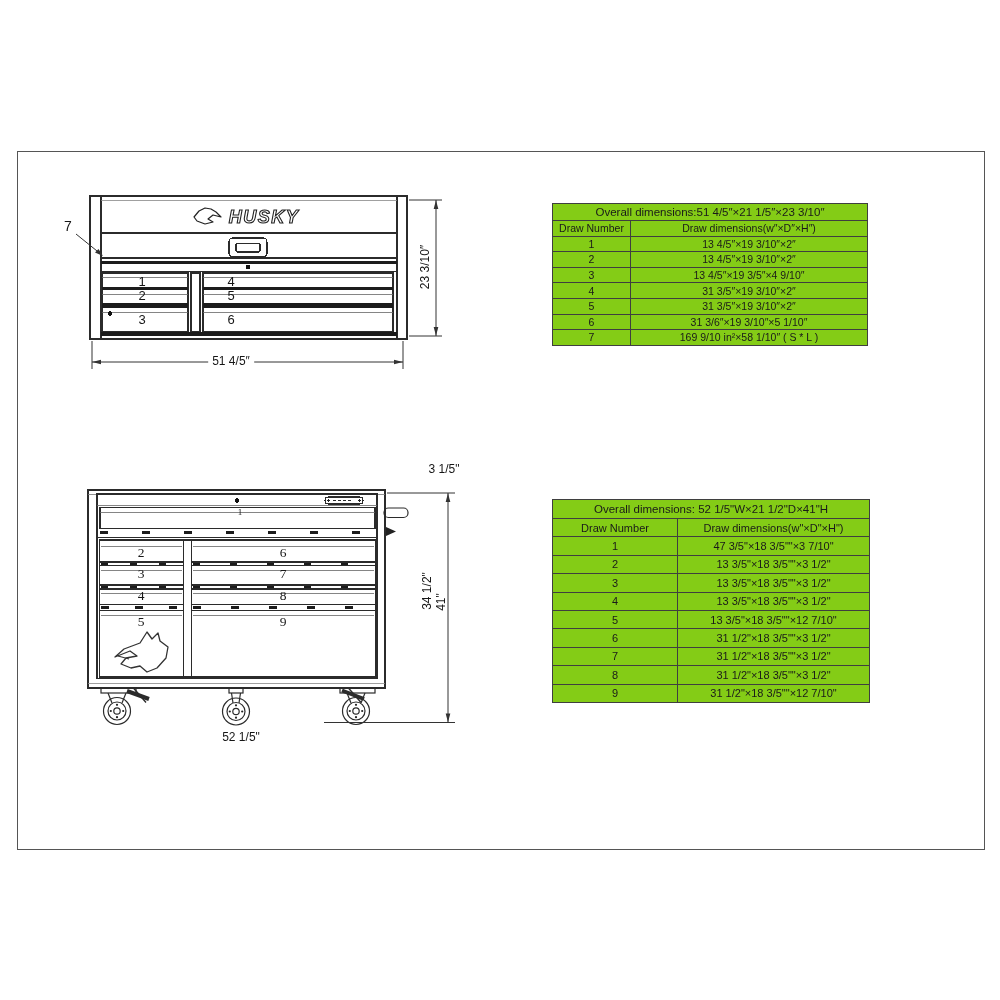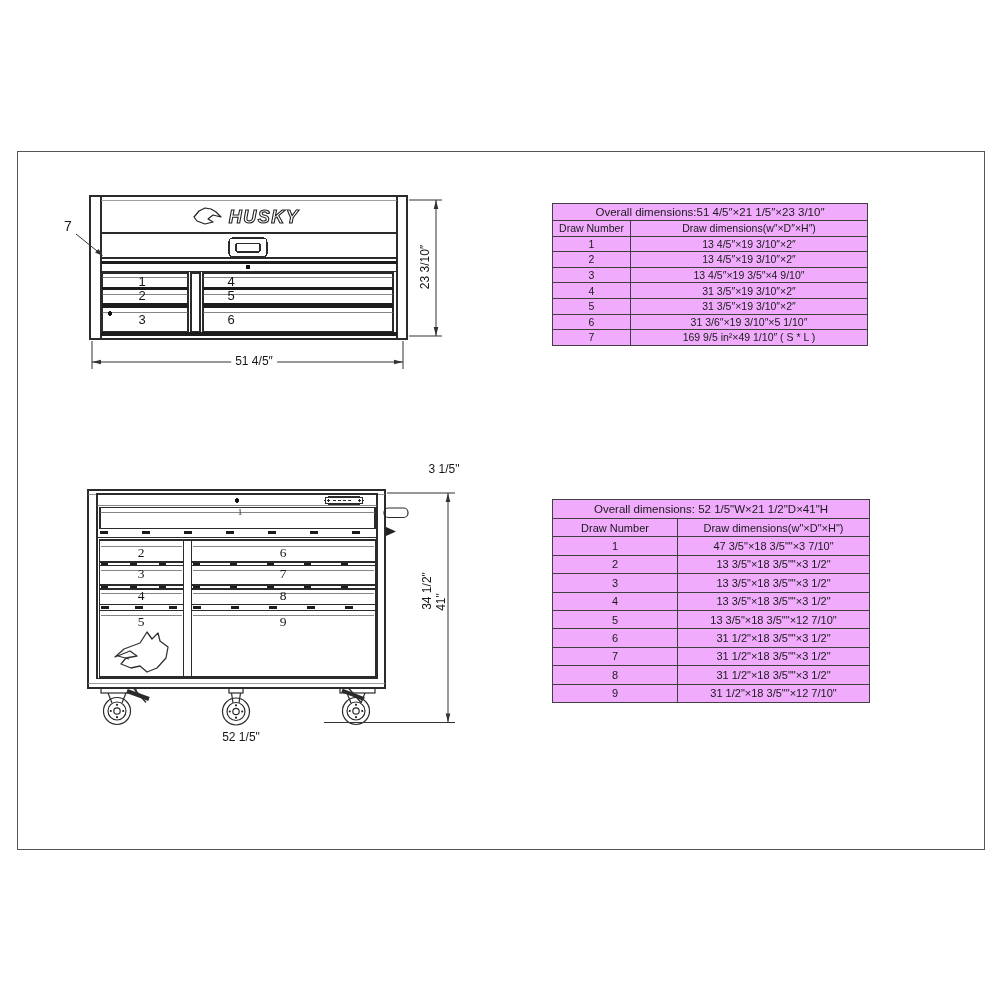--- a/index.html
+++ b/index.html
@@ -13,21 +13,21 @@
        font-family:"Liberation Sans",sans-serif;font-size:12px;line-height:1;}
   .rot{transform:translate(-50%,-50%) rotate(-90deg);}
   .serif{font-family:"Liberation Serif",serif;}
   .drawer-num{font-size:13px;}
   .cab-num{font-family:"Liberation Serif",serif;font-size:13.5px;}
   .tiny{font-size:9px;}
   .dimlbl{font-size:12px;}
   .onwhite{background:#fff;padding:0 4px;}
   .callout{font-size:14px;}
   table.spec{position:absolute;border-collapse:collapse;table-layout:fixed;
-     color:#1a1a1a;background:#f0abfc;}
+     color:#1a1a1a;background:#84cc16;}
   table.spec td{border:1px solid #3f3f3f;text-align:center;vertical-align:middle;
      padding:0;white-space:nowrap;overflow:hidden;}
   #table1{left:552px;top:203px;width:316px;font-size:10.5px;}
   #table1 td{height:14.6px;}
   #table1 td.title{height:16px;font-size:11.5px;}
   #table1 td.colhead{height:14.6px;}
   #table2{left:552px;top:499px;width:318px;font-size:11px;}
   #table2 td{height:17.4px;}
   #table2 td.title{height:18px;font-size:11.5px;}
 </style>
@@ -208,21 +208,21 @@
 
 <span class="lbl callout" style="left:68px;top:226px;">7</span>
 
 <span class="lbl drawer-num" style="left:142px;top:281px;">1</span>
 <span class="lbl drawer-num" style="left:142px;top:295px;">2</span>
 <span class="lbl drawer-num" style="left:142px;top:319px;">3</span>
 <span class="lbl drawer-num" style="left:231px;top:281px;">4</span>
 <span class="lbl drawer-num" style="left:231px;top:295px;">5</span>
 <span class="lbl drawer-num" style="left:231px;top:319px;">6</span>
 
-<span class="lbl dimlbl onwhite" style="left:254px;top:361px;">51 4/5″</span>
+<span class="lbl dimlbl onwhite" style="left:231px;top:361px;">51 4/5″</span>
 <span class="lbl rot dimlbl" style="left:425px;top:267px;">23 3/10″</span>
 
 <span class="lbl tiny serif" style="left:240px;top:512px;">1</span>
 <span class="lbl cab-num" style="left:141px;top:553px;">2</span>
 <span class="lbl cab-num" style="left:141px;top:574px;">3</span>
 <span class="lbl cab-num" style="left:141px;top:596px;">4</span>
 <span class="lbl cab-num" style="left:141px;top:622px;">5</span>
 <span class="lbl cab-num" style="left:283px;top:553px;">6</span>
 <span class="lbl cab-num" style="left:283px;top:574px;">7</span>
 <span class="lbl cab-num" style="left:283px;top:596px;">8</span>
@@ -265,21 +265,21 @@
   <tr>
         <td>5</td>
         <td>31 3/5″×19 3/10″×2″</td>
       </tr>
   <tr>
         <td>6</td>
         <td>31 3/6″×19 3/10″×5 1/10″</td>
       </tr>
   <tr>
         <td>7</td>
-        <td>169 9/5 in²×49 1/10″ ( S * L )</td>
+        <td>169 9/10 in²×58 1/10″ ( S * L )</td>
       </tr>
 </tbody>
   </table>
 
 <table id="table2" class="spec">
   <colgroup>
       <col style="width:125px">
       <col>
     </colgroup>
   <tbody>

